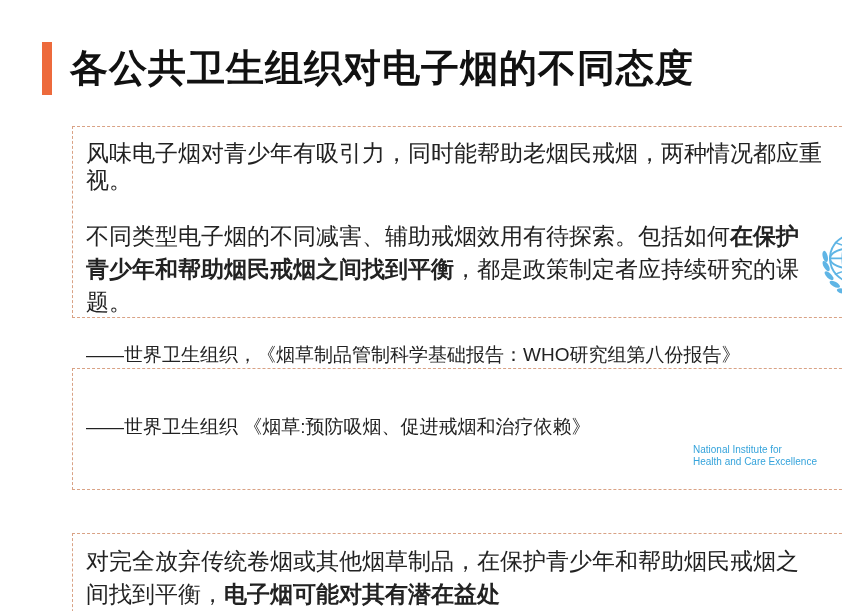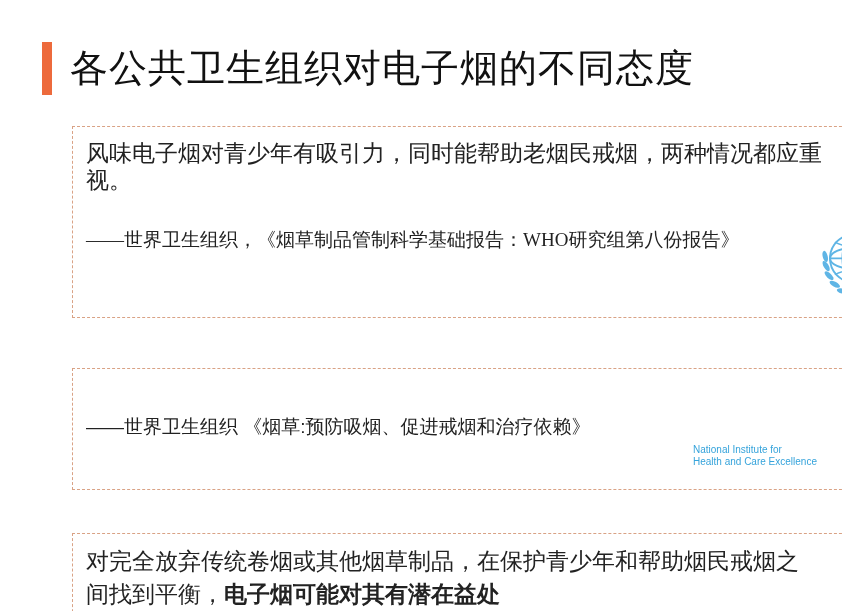--- a/index.html
+++ b/index.html
@@ -16,21 +16,21 @@
     position:absolute; left:42px; top:42px;
     display:flex; align-items:stretch;
   }
   .accent-bar {
     width:10px; height:53px;
     background:#ED6A3C;
     flex:0 0 auto;
   }
   .page-title {
     margin-left:18px;
-    font-size:38px; font-weight:normal;
+    font-size:38px; font-weight:bold;
     color:#111111;
     line-height:53px;
     letter-spacing:1px;
     white-space:nowrap;
   }
   
   .quote-box {
     position:absolute;
     left:72px; right:-20px;
     border:1px dashed #D9A285;
@@ -44,21 +44,21 @@
   .q-text {
     font-size:23px;
     line-height:27px;
     color:#222222;
   }
   .wrap-tight { max-width:718px; line-height:33px; }
   .bold { font-weight:bold; }
 
   .box-who .p1 { padding-top:13px; }
   .box-who .p2 { margin-top:26px; }
-  .box-who .attribution { margin-top:32px;font-family:Liberation Serif, serif; }
+  .box-who .attribution { margin-top:22px; }
 
   .box-phe .p1 { padding-top:14px; }
   .box-phe .attribution { margin-top:44px; }
 
   .box-fda .p1 { padding-top:11px; }
 
   .attribution {
     font-size:19px;
     line-height:27px;
     color:#222222;
@@ -98,20 +98,21 @@
 
 <div class="page">
 
   <div class="title-row">
     <div class="accent-bar"></div>
     <h1 class="page-title">各公共卫生组织对电子烟的不同态度</h1>
   </div>
 
   <div class="quote-box box-who">
     <p class="q-text p1"><span>风味电子烟对青少年有吸引力，同时能帮助老烟民戒烟，两种情况都应重视。</span></p>
+    <p class="q-text p2 wrap-tight"><span>不同类型电子烟的不同减害、辅助戒烟效用有待探索。包括如何</span><span class="bold">在保护青少年和帮助烟民戒烟之间找到平衡</span><span>，都是政策制定者应持续研究的课题。</span></p>
     <p class="attribution">——世界卫生组织，《烟草制品管制科学基础报告：WHO研究组第八份报告》</p>
   </div>
 
   <svg class="who-emblem" viewBox="0 0 100 100">
     <g stroke="#5FB5E5" fill="none" stroke-width="2">
       <circle cx="50" cy="40" r="25"></circle>
       <ellipse cx="50" cy="40" rx="12" ry="25"></ellipse>
       <line x1="50" y1="15" x2="50" y2="65"></line>
       <line x1="25" y1="40" x2="75" y2="40"></line>
       <ellipse cx="50" cy="40" rx="25" ry="11"></ellipse>

